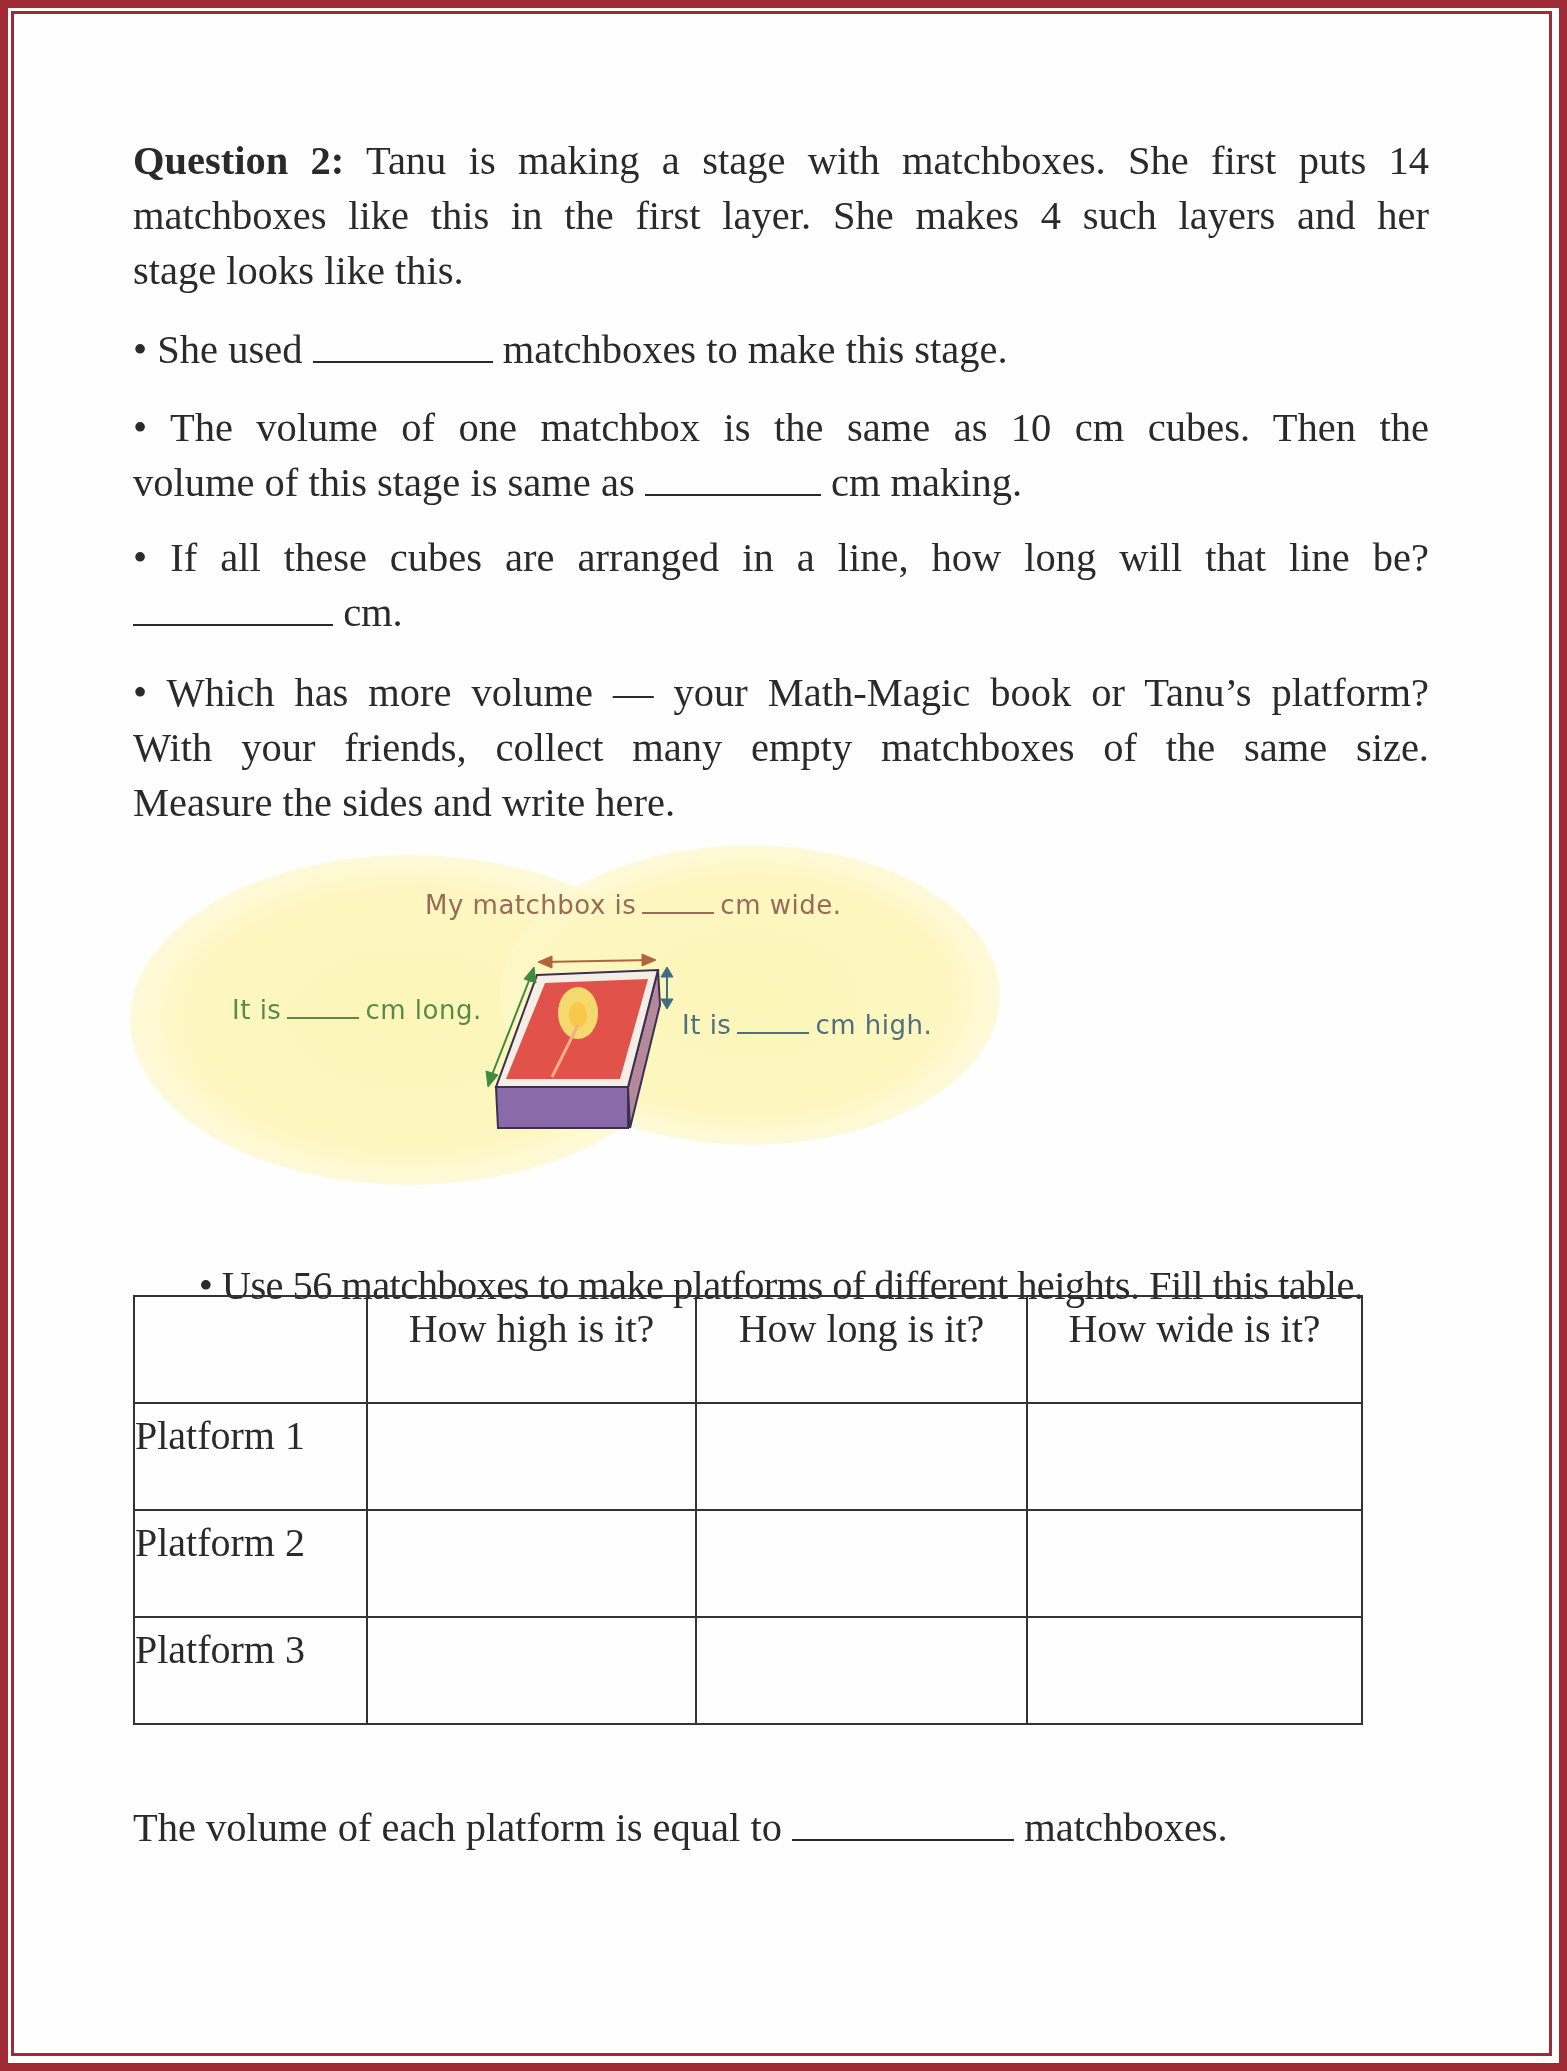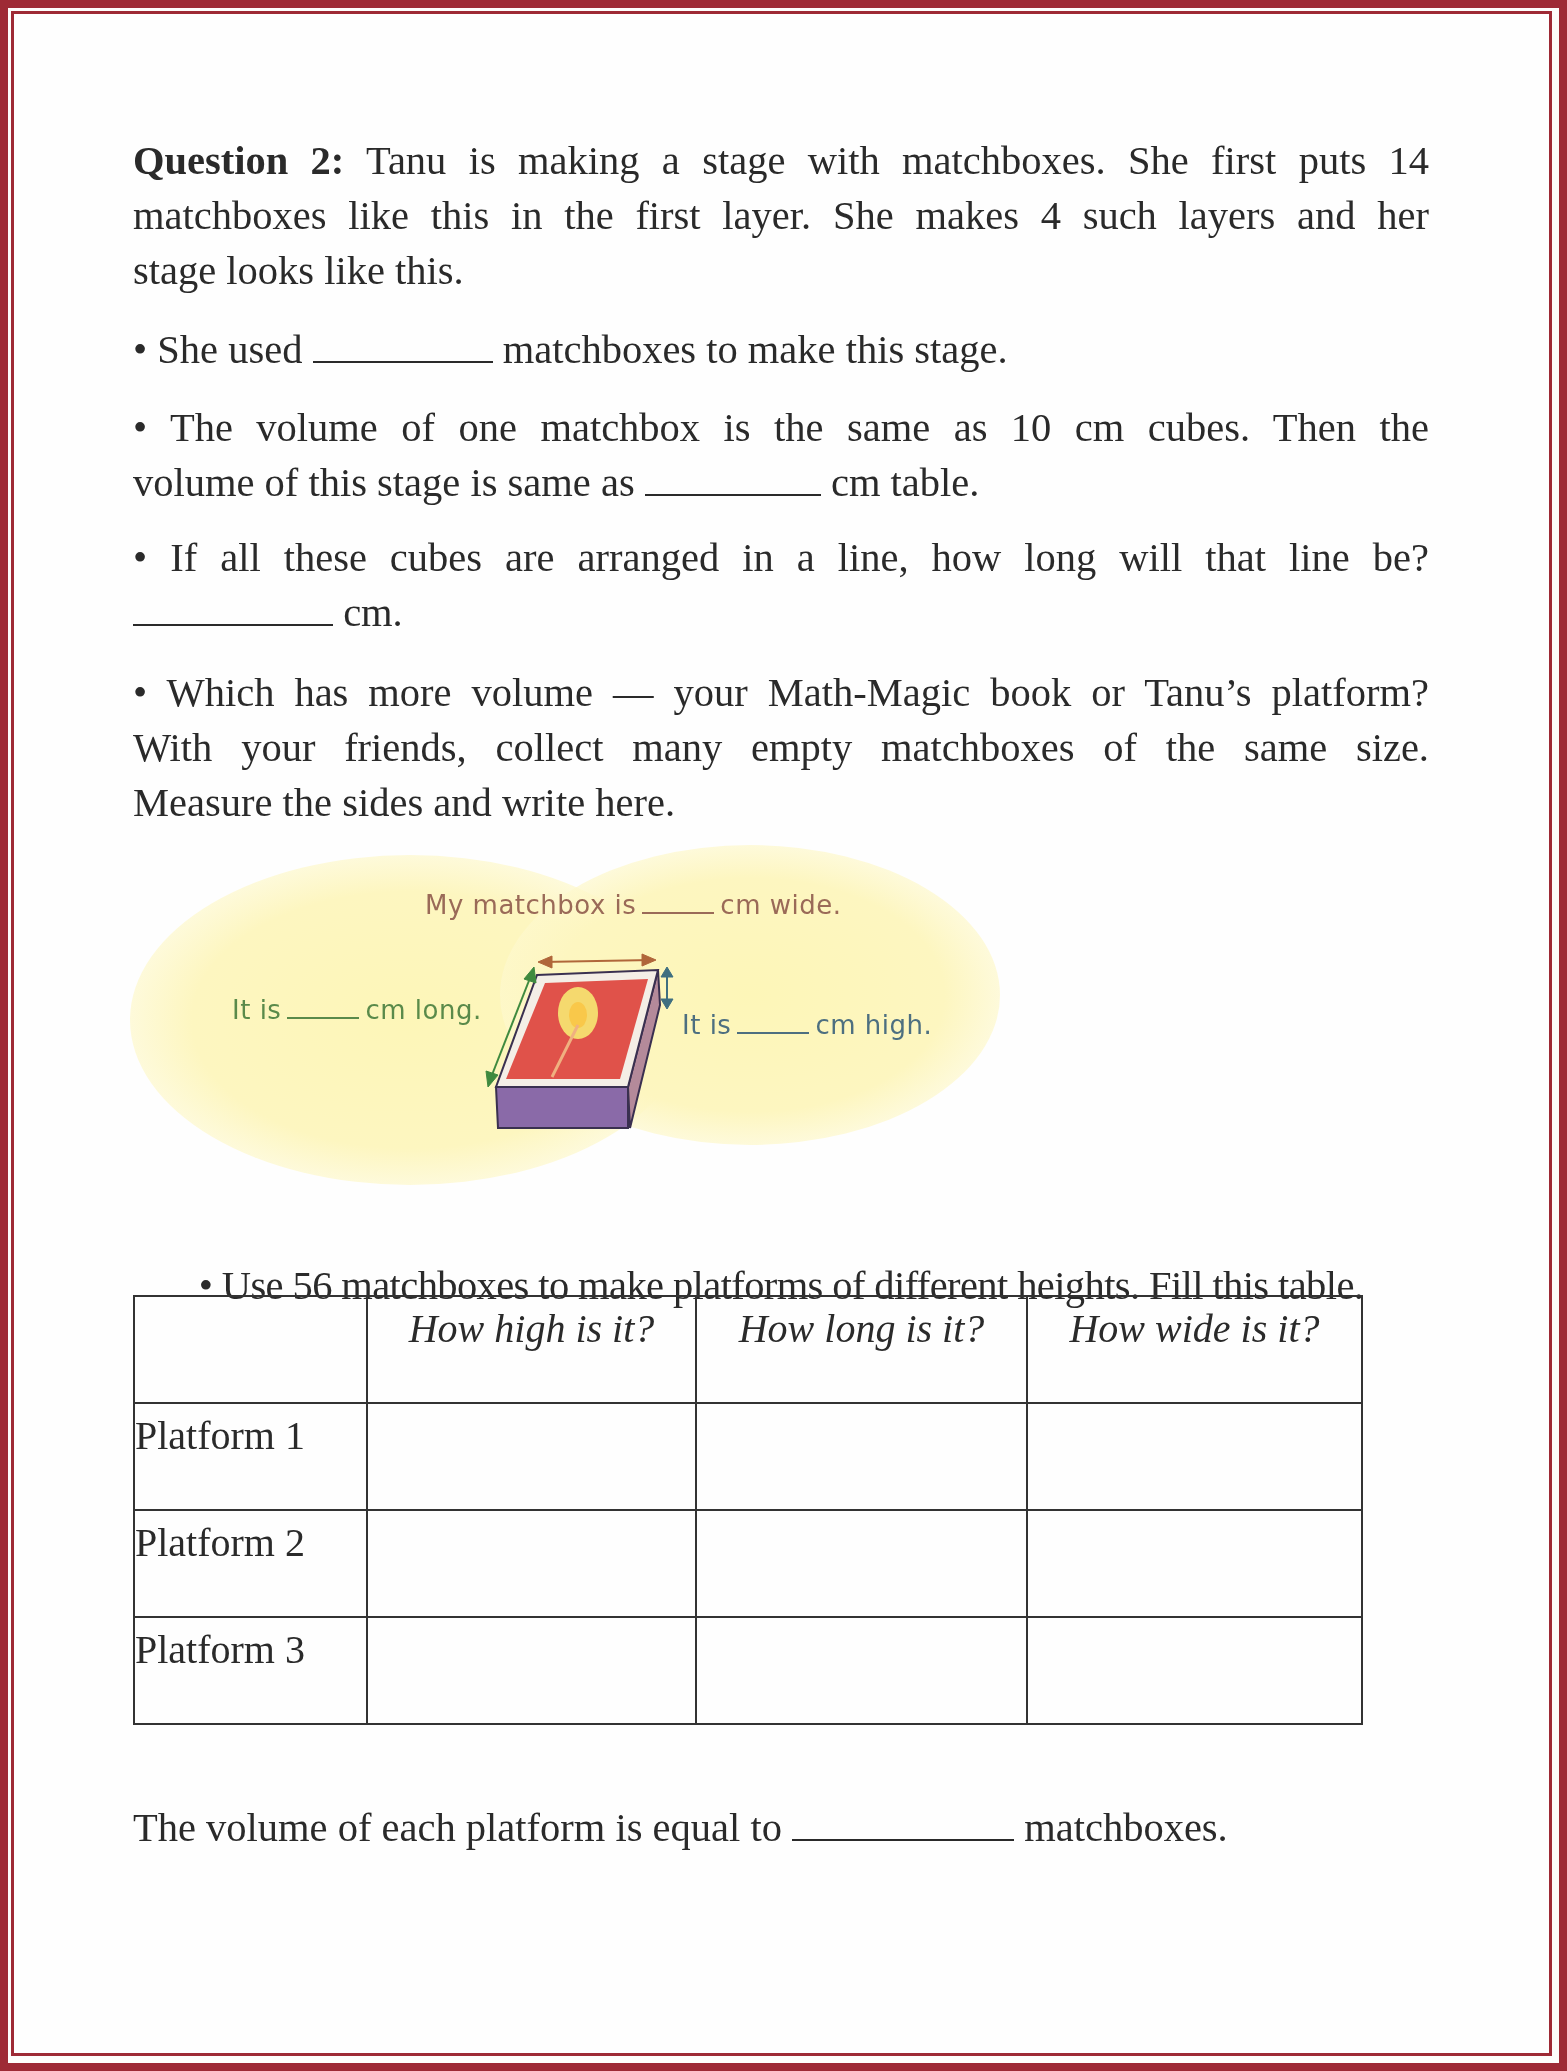--- a/index.html
+++ b/index.html
@@ -37,40 +37,40 @@
   }
   .hand .hb { display: inline-block; width: 72px; border-bottom: 2px solid currentColor; height: 20px; vertical-align: baseline; margin: 0 6px; }
   
   table.grid {
     position: absolute; left: 133px; top: 1295px; border-collapse: collapse;
     font-size: 40px;
   }
   table.grid td, table.grid th {
     border: 2.5px solid #333; vertical-align: top; padding: 0; box-sizing: border-box;
   }
-  table.grid th { font-weight: normal; font-style: italic; text-align: center; }
+  table.grid th { font-weight: normal; text-align: center; }
   .cell-text { display: block; padding-top: 10px; line-height: 44px; }
   .row-label { padding-left: 20px; text-align: left; font-style: normal; }
 </style>
 </head>
 <body>
 
 <div class="frame-outer"></div>
 <div class="frame-inner"></div>
 
 <div class="page">
 
   <div class="line justify" style="top:133px;"><span class="q-label">Question 2:</span><span> Tanu is making a stage with matchboxes. She first puts 14</span></div>
   <div class="line justify" style="top:188px;">matchboxes like this in the first layer. She makes 4 such layers and her</div>
   <div class="line" style="top:322px;"><span>• She used </span><span class="blank" style="width:180px;"></span><span> matchboxes to make this stage.</span></div>
 
   <div class="line" style="top:243px;">stage looks like this.</div>
 
   <div class="line justify" style="top:400px;">• The volume of one matchbox is the same as 10 cm cubes. Then the</div>
-  <div class="line" style="top:455px;"><span>volume of this stage is same as </span><span class="blank" style="width:176px;"></span><span> cm table.</span></div>
+  <div class="line" style="top:455px;"><span>volume of this stage is same as </span><span class="blank" style="width:176px;"></span><span> cm making.</span></div>
 
   <div class="line justify" style="top:530px;">• If all these cubes are arranged in a line, how long will that line be?</div>
   <div class="line" style="top:585px;"><span class="blank" style="width:200px;"></span><span> cm.</span></div>
 
   <div class="line justify" style="top:720px;">With your friends, collect many empty matchboxes of the same size.</div>
   <div class="line justify" style="top:665px;">• Which has more volume — your Math-Magic book or Tanu’s platform?</div>
   <div class="line" style="top:775px;">Measure the sides and write here.</div>
 
   <div class="illus">
     <div class="blob" style="left:-10px; top:0px; width:560px; height:330px;"></div>

